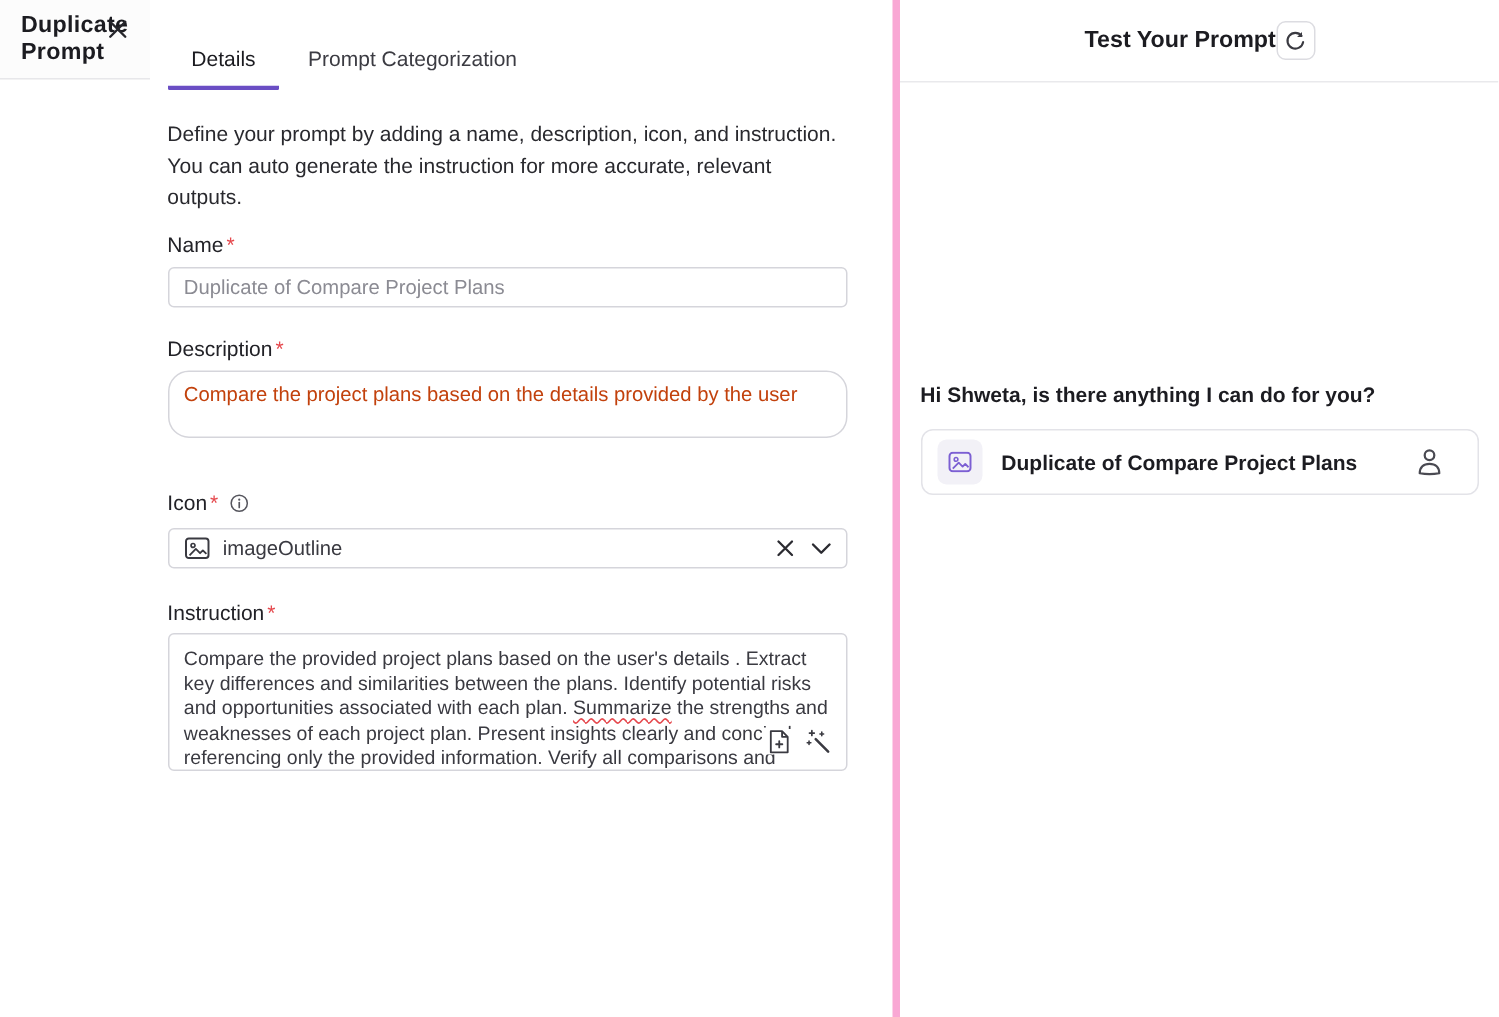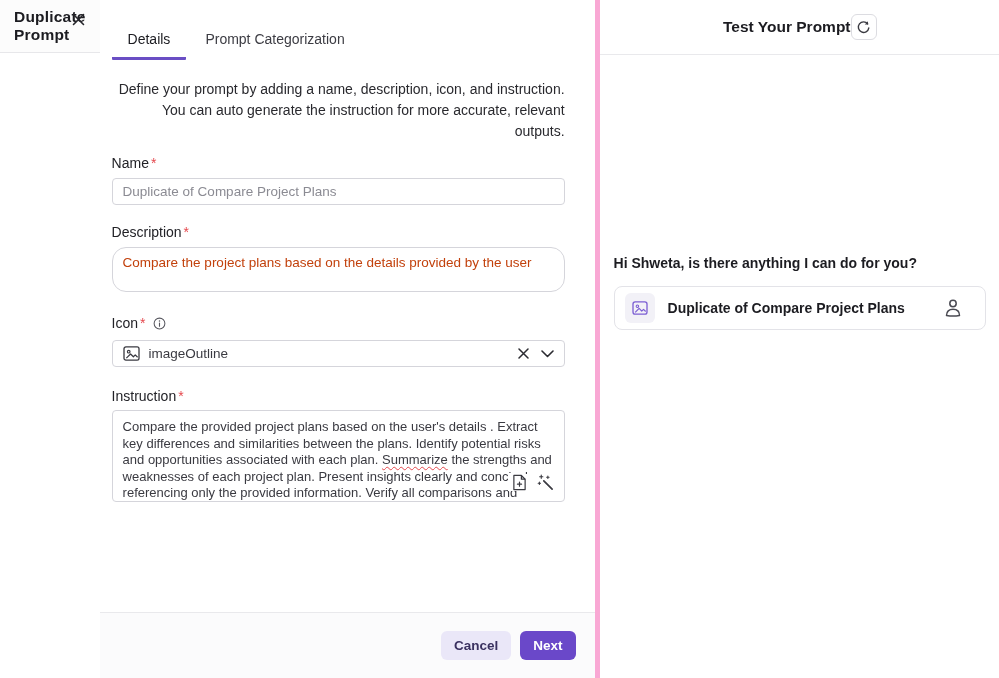--- a/index.html
+++ b/index.html
@@ -16,26 +16,26 @@
   .left-panel { width:500px; flex:0 0 500px; border-right:5px solid #f9a8d4; position:relative; background:#fff; }
   .right-panel { flex:1; position:relative; background:#fff; display:flex; flex-direction:column; }
 
   
   .tabs { display:flex; padding:31px 0 0 12px; gap:3px; }
   .tab { font-size:14px; padding:0 16px 10px 16px; cursor:pointer; color:#3c3c43; border-bottom:3px solid transparent; }
   .tab.active { color:#1b1b20; font-weight:500; border-bottom:3px solid #6a4ec4; border-radius:0 0 1px 1px; }
 
   
   .form { width:453px; margin-left:12px; }
-  .intro { margin-top:19px; font-size:14px; line-height:21px; color:#29292e;text-align:right; }
+  .intro { margin-top:19px; font-size:14px; line-height:21px; color:#29292e; }
   .label-row { display:flex; align-items:center; gap:5px; font-size:14px; color:#222227; }
   .req { color:#e5484d; margin-left:-3px; }
   .lbl-name { margin-top:13px; }
   .lbl-desc { margin-top:19px; }
-  .lbl-icon { margin-top:19px; }
+  .lbl-icon { margin-top:30px; }
   .lbl-instr { margin-top:21px; }
 
   .text-input { width:453px; height:27px; margin-top:7px; border:1px solid #d5d5db; border-radius:4px; padding:0 10px; font-size:13.5px; font-family:"Liberation Sans", sans-serif; color:#8b8b93; outline:none; background:#fff; }
   .desc-area { width:453px; height:45px; margin-top:7px; border:1px solid #d5d5db; border-radius:14px; padding:6px 10px; font-size:13.5px; line-height:17px; font-family:"Liberation Sans", sans-serif; color:#c2410c; resize:none; outline:none; }
 
   .icon-select { width:453px; height:27px; margin-top:9px; border:1px solid #d5d5db; border-radius:4px; display:flex; align-items:center; padding:0 10px; gap:9px; cursor:pointer; background:#fff; }
   .icon-select-value { font-size:13.5px; color:#3a3a41; flex:1; }
   .select-actions { display:flex; align-items:center; gap:12px; }
 
   .instr-box { position:relative; width:453px; height:92px; margin-top:6px; border:1px solid #d5d5db; border-radius:4px; padding:8px 10px; font-size:13px; line-height:16.5px; color:#3a3a41; overflow:hidden; background:#fff; }
@@ -169,24 +169,20 @@
                     <path d="M4.5 1.2 V4.6 M2.8 2.9 H6.2" stroke="#3a3a41" stroke-width="1.2" stroke-linecap="round"></path>
                     <path d="M11.5 2.2 V4.8 M10.2 3.5 H12.8" stroke="#3a3a41" stroke-width="1.1" stroke-linecap="round"></path>
                     <path d="M2.5 8.5 V11 M1.2 9.7 H3.8" stroke="#3a3a41" stroke-width="1.1" stroke-linecap="round"></path>
                   </svg>
               </span>
             </button>
           </span>
         </div>
       </div>
 
-      <div class="left-footer">
-        <button class="btn btn-cancel">Cancel</button>
-        <button class="btn btn-next">Next</button>
-      </div>
     </div>
 
     <div class="right-panel">
 
       <div class="rp-header">
         <div class="rp-title">Test Your Prompt</div>
         <button class="refresh-btn">
           <span>
             <svg width="15" height="15" viewBox="0 0 16 16">
                 <path d="M12.5 4.2 A 5.6 5.6 0 1 0 13.6 8.6" fill="none" stroke="#3a3a41" stroke-width="1.5" stroke-linecap="round"></path>

